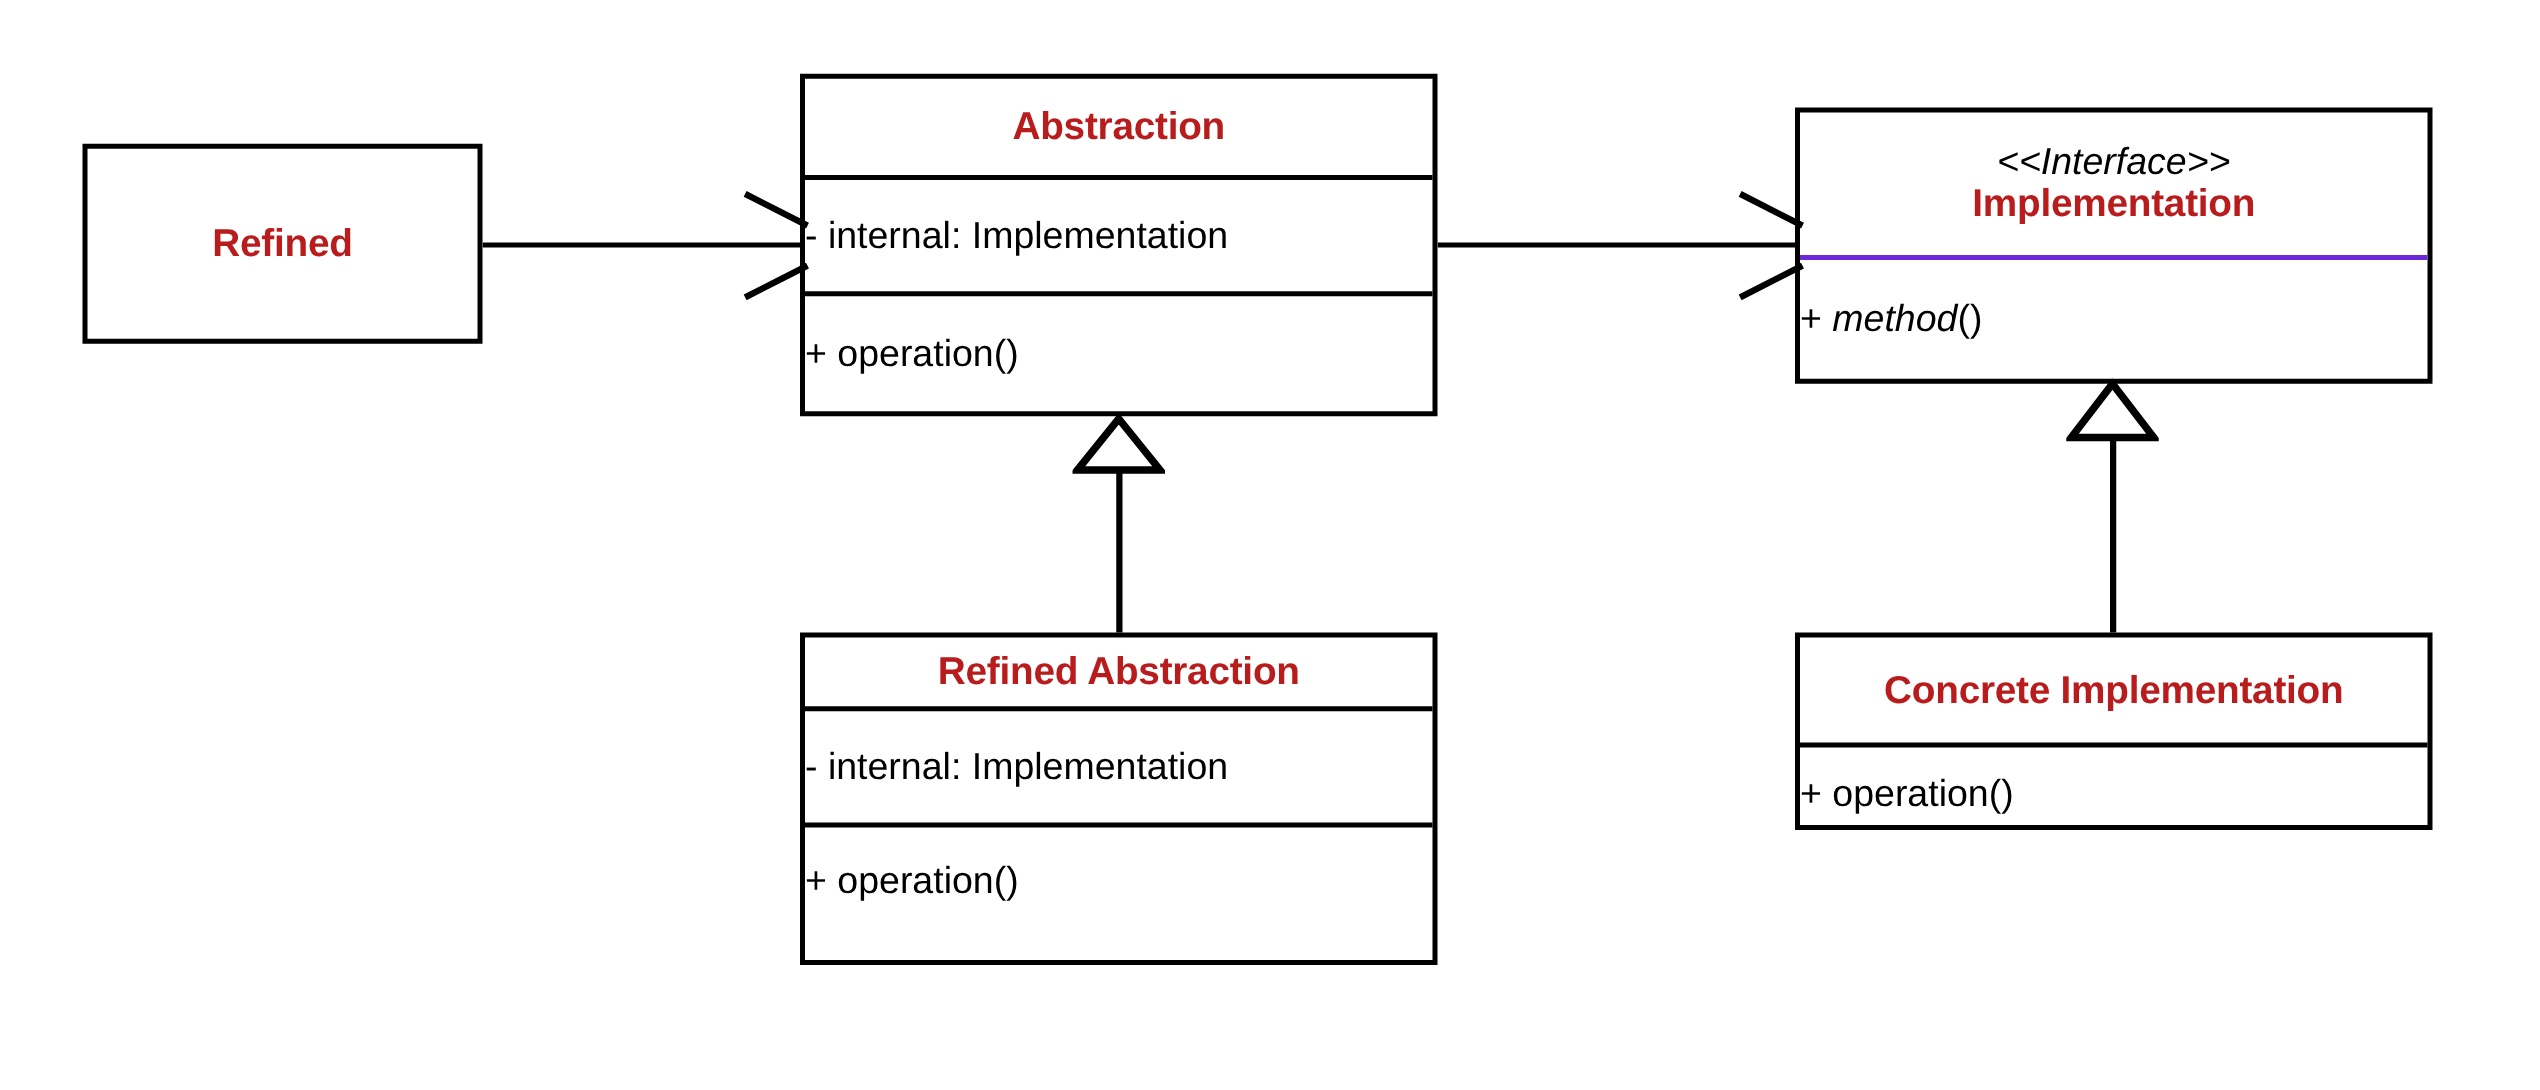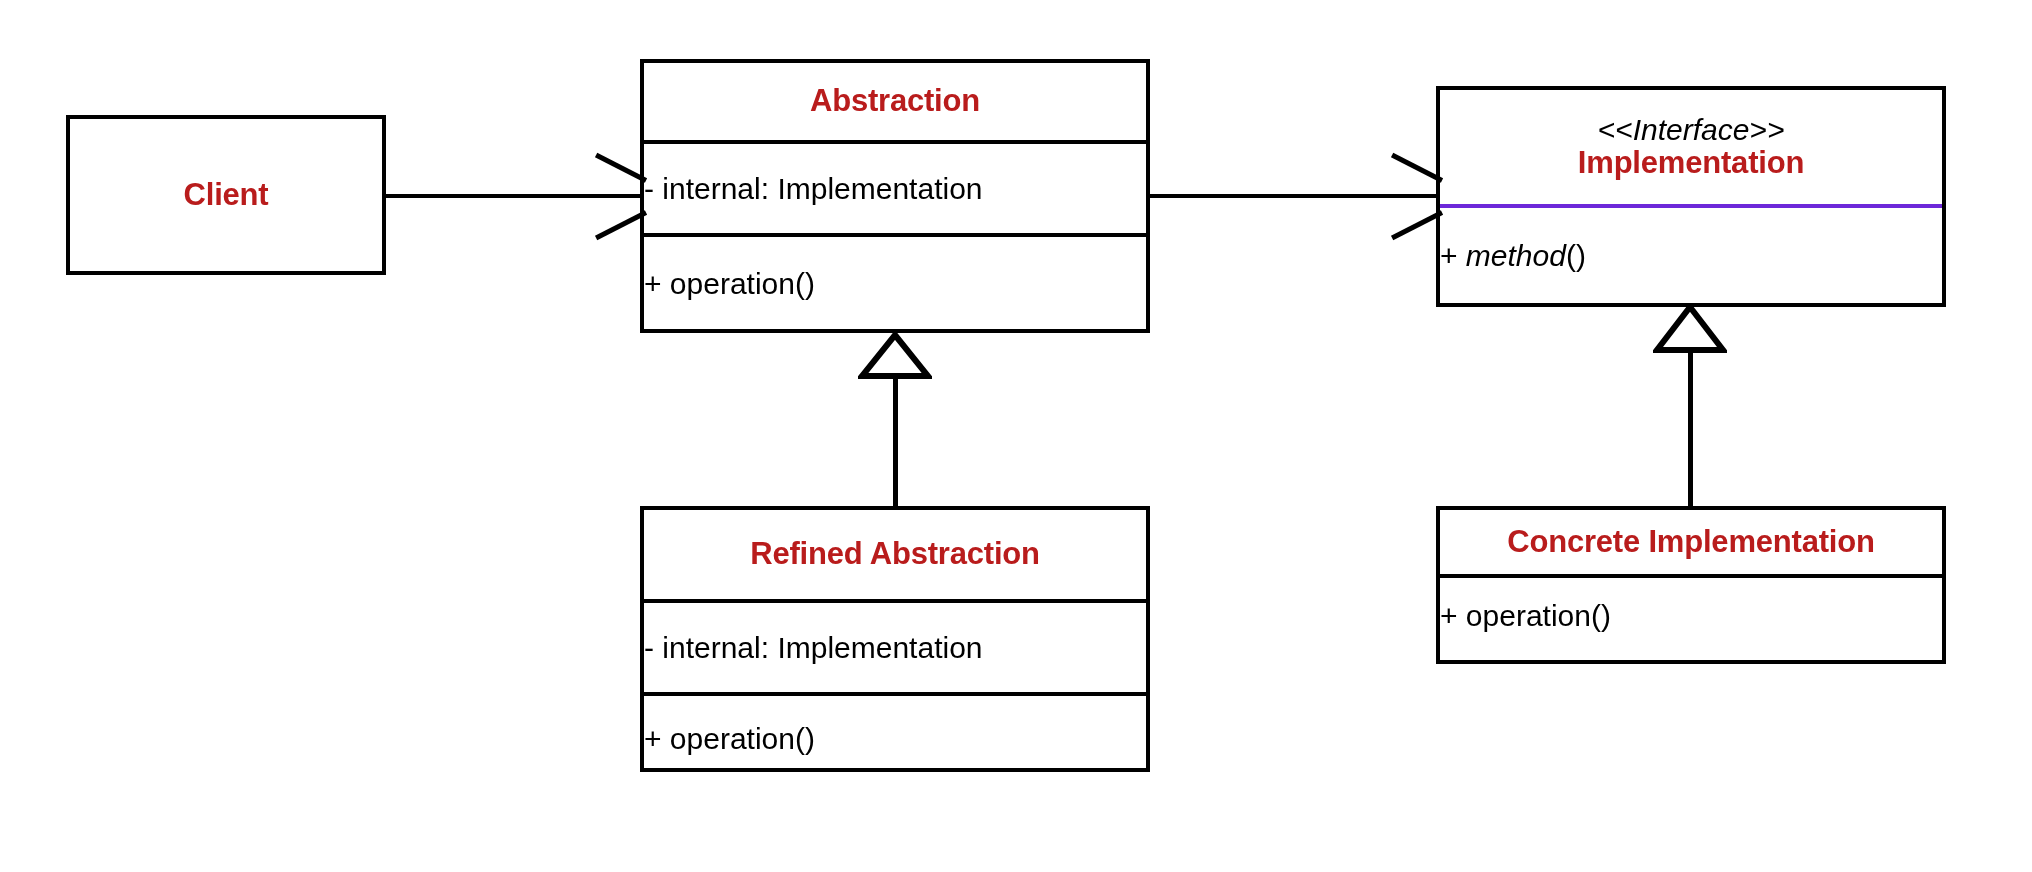--- a/index.html
+++ b/index.html
@@ -117,21 +117,21 @@
     z-index: 3;
   }
 </style>
 </head>
 <body>
 
 <div id="canvas">
 
   <div class="uml-box" style="left:66px; top:115px; width:320px; height:160px;">
     <div class="uml-compartment c-title" style="height:100%;">
-      <div class="title-name">Client</div>
+      <div class="title-name">Refined</div>
     </div>
   </div>
 
   <div class="uml-box" style="left:640px; top:59px; width:510px; height:274px;">
     <div class="uml-compartment c-title" style="height:77px;">
       <div class="title-name">Abstraction</div>
     </div>
     <div class="uml-compartment c-member sep-black" style="height:93px;">
       <div class="member-text">- internal: Implementation</div>
     </div>
@@ -146,33 +146,33 @@
       <div class="title-name">Implementation</div>
     </div>
     <div class="uml-compartment c-member sep-gray" style="height:99px;">
       <div class="member-text">
         <span>+ </span><span class="it">method</span><span>()</span>
       </div>
     </div>
   </div>
 
   <div class="uml-box" style="left:640px; top:506px; width:510px; height:266px;">
-    <div class="uml-compartment c-title" style="height:89px;">
+    <div class="uml-compartment c-title" style="height:55px;">
       <div class="title-name">Refined Abstraction</div>
     </div>
     <div class="uml-compartment c-member sep-black" style="height:93px;">
       <div class="member-text">- internal: Implementation</div>
     </div>
     <div class="uml-compartment c-member sep-black" style="height:88px;">
       <div class="member-text">+ operation()</div>
     </div>
   </div>
 
   <div class="uml-box" style="left:1436px; top:506px; width:510px; height:158px;">
-    <div class="uml-compartment c-title" style="height:64px;">
+    <div class="uml-compartment c-title" style="height:84px;">
       <div class="title-name">Concrete Implementation</div>
     </div>
     <div class="uml-compartment c-member sep-black" style="height:78px;">
       <div class="member-text">+ operation()</div>
     </div>
   </div>
 
   <div class="conn-line conn-h" style="left:386px; top:194px; width:256px;"></div>
   <div class="arrow-open" style="left:590px; top:168px;">
     <span class="up"></span>

